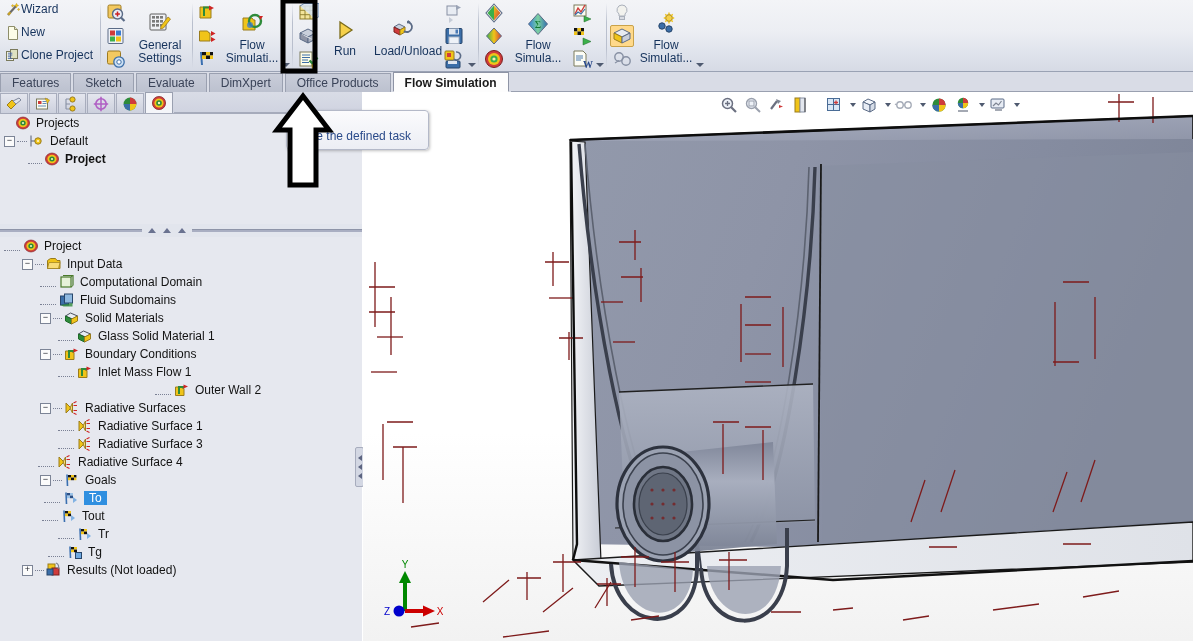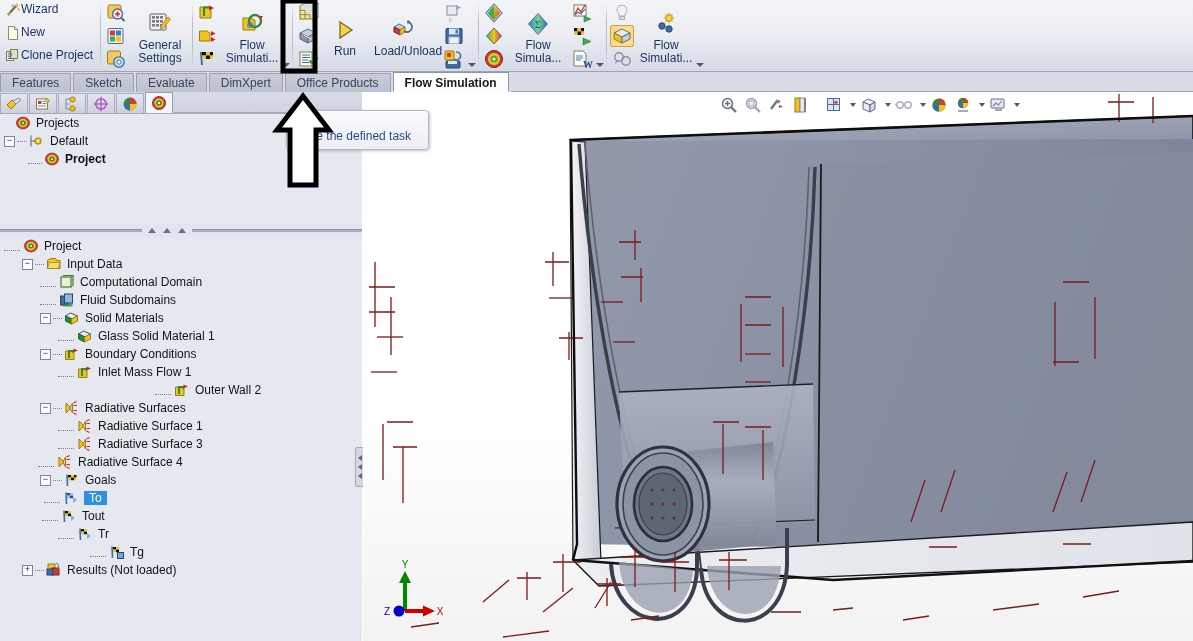--- a/index.html
+++ b/index.html
@@ -837,21 +837,21 @@
           <span class="ticon"><svg viewBox="0 0 16 16" width="16" height="16">
               <path d="M3.5 14 L3 2.5" stroke="#3a6fb0" stroke-width="1.6"></path>
               <rect x="4" y="3" width="3" height="2.6" fill="#111"></rect>
               <rect x="7" y="3" width="3" height="2.6" fill="#f0c419"></rect>
               <rect x="4" y="5.6" width="3" height="2.6" fill="#f0c419"></rect>
               <rect x="7" y="5.6" width="3" height="2.6" fill="#111"></rect>
               <path d="M10 7 l4 3 -4 3z" fill="#6ea8e0" opacity=".85"></path>
             </svg></span>
           <span class="tlabel">Tr</span>
         </div>
-        <div class="trow" style="padding-left: 90px;">
+        <div class="trow" style="padding-left: 48px;">
           <span style="width:16px;height:9px;border-bottom:1px dotted #7a8094;margin-right:3px;"></span>
           <span class="ticon"><svg viewBox="0 0 16 16" width="16" height="16">
               <path d="M3.5 14 L3 2.5" stroke="#3a6fb0" stroke-width="1.6"></path>
               <rect x="4" y="3" width="3" height="2.6" fill="#111"></rect>
               <rect x="7" y="3" width="3" height="2.6" fill="#f0c419"></rect>
               <rect x="4" y="5.6" width="3" height="2.6" fill="#f0c419"></rect>
               <rect x="7" y="5.6" width="3" height="2.6" fill="#111"></rect>
               <rect x="8.5" y="8.5" width="6" height="6" fill="#6ea8e0" stroke="#27456a"></rect>
             </svg></span>
           <span class="tlabel">Tg</span>

